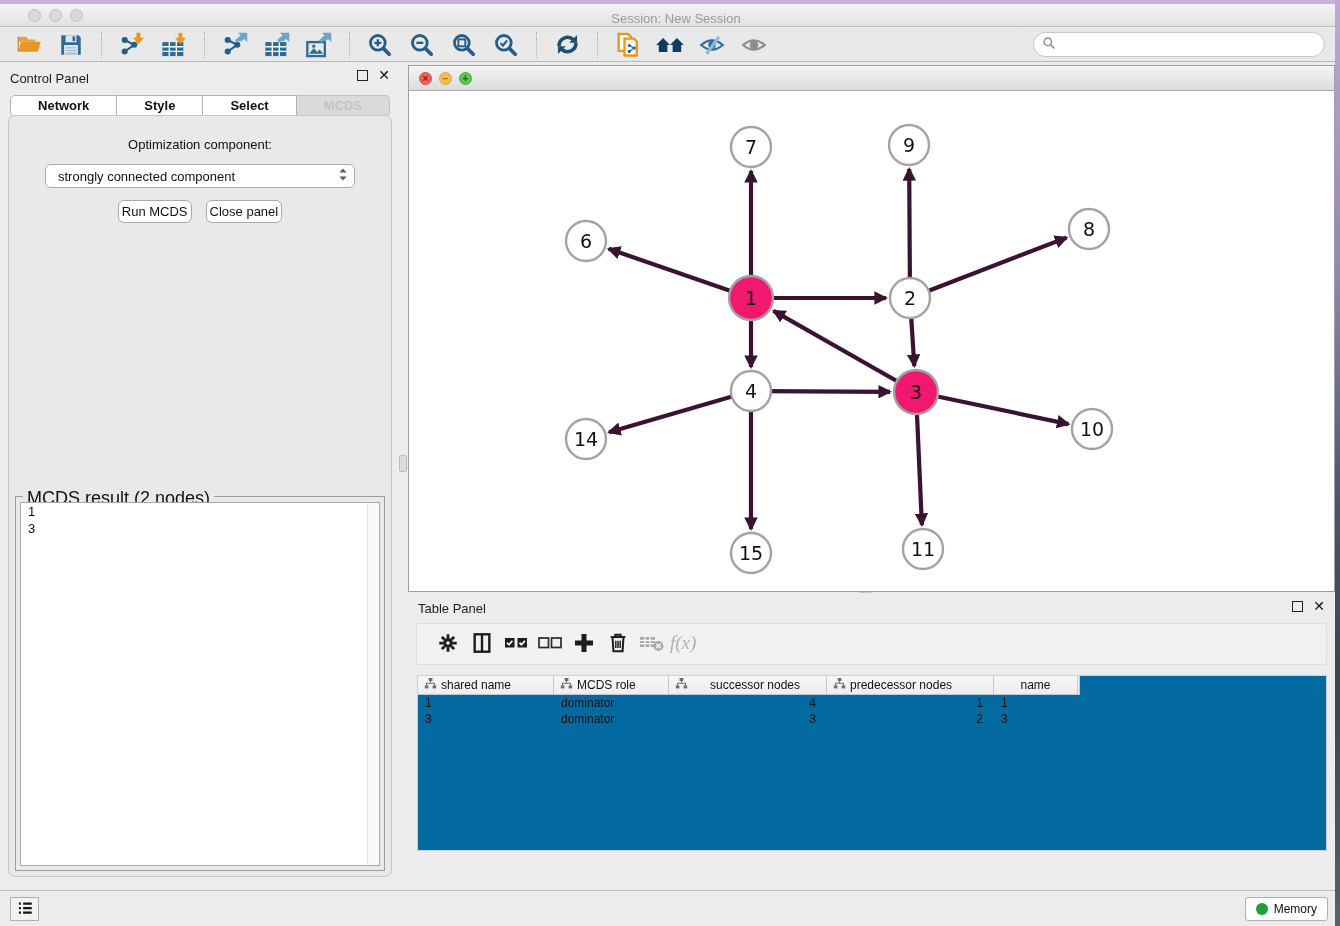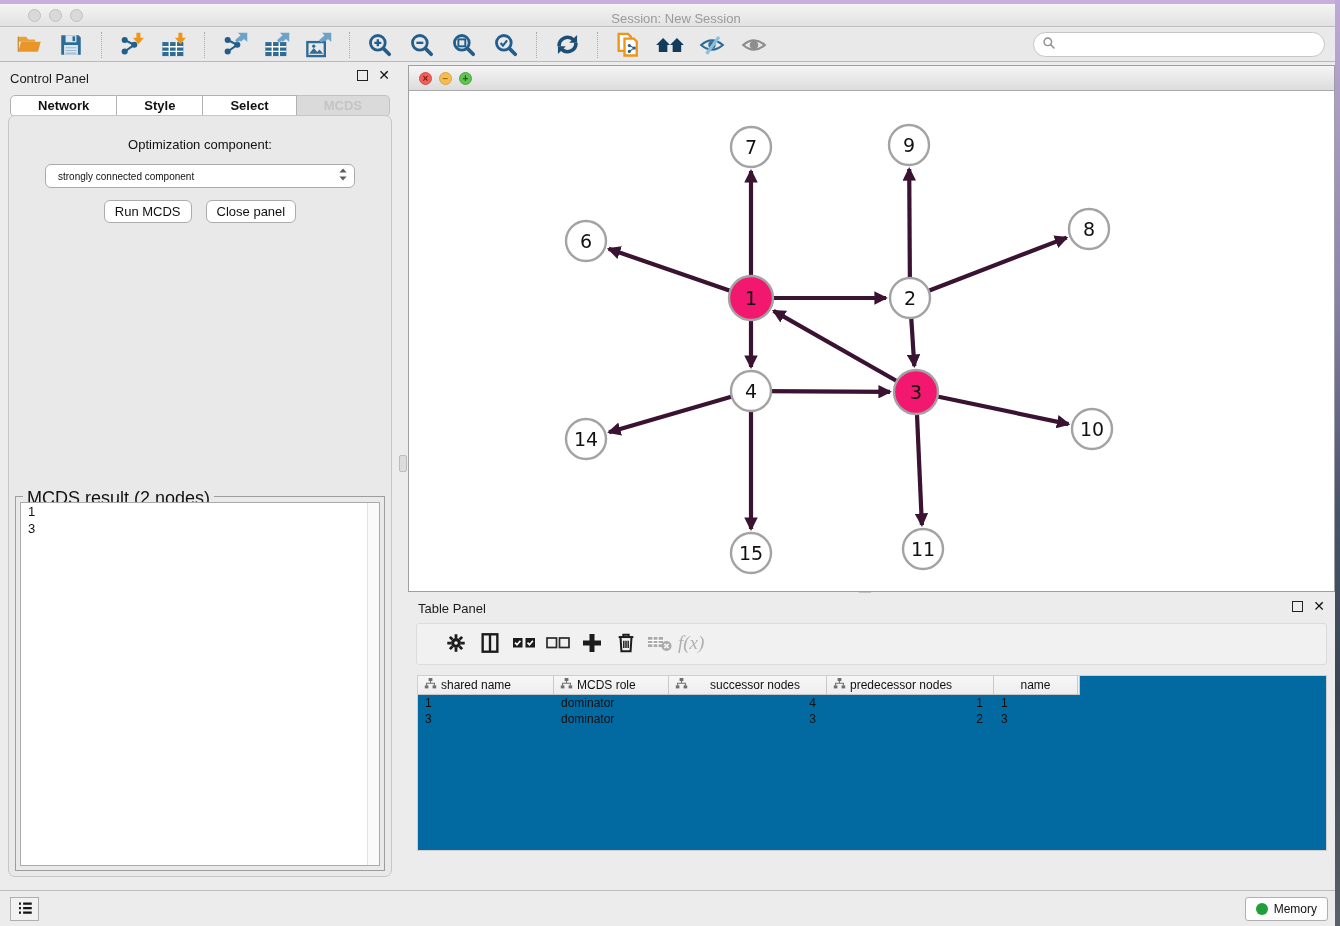--- a/index.html
+++ b/index.html
@@ -39,23 +39,23 @@
   .tab-btn { font-size:13px; font-weight:600; padding:2px 27px 3px; background:#fff; border:1px solid #b2b2b2;
     border-left-width:0; color:#111; white-space:nowrap; }
   .tab-btn:first-child { border-left-width:1px; border-radius:5px 0 0 5px; }
   .tab-btn:last-child { border-radius:0 5px 5px 0; }
   .tab-btn.selected { background:#dadada; color:#c4c4c4; border-color:#c2c2c2; }
   .cp-inner { position:absolute; left:8px; right:8px; top:53px; height:762px;
     border:1px solid #c6c6c6; border-radius:7px; background:#e9e9e9; }
   .opt-label { margin-top:21px; text-align:center; font-size:13px; color:#111; }
   .dropdown { width:310px; height:24px; margin:12px auto 0; background:#fff; border:1px solid #ababab;
     border-radius:6px; display:flex; align-items:center; padding:0 6px 0 12px; }
-  .dropdown .dd-value { flex:1; font-size:10px; color:#111; }
+  .dropdown .dd-value { flex:1; font-size:13px; color:#111; }
   .btn-row { display:flex; justify-content:center; gap:14px; margin-top:12px; }
-  .push-btn { font-size:13px; padding:3px 10px; background:#fff; border:1px solid #ababab; border-radius:6px; color:#111; }
+  .push-btn { font-size:13px; padding:3px 3px; background:#fff; border:1px solid #ababab; border-radius:6px; color:#111; }
   .result-group { position:absolute; left:6px; right:6px; top:380px; bottom:5px; border:1px solid #9d9d9d; }
   .result-legend { position:absolute; top:-9px; left:7px; background:#e9e9e9; padding:0 4px; font-size:18px; color:#111; }
   .result-list { position:absolute; left:4px; right:4px; top:5px; bottom:4px; background:#fff;
     border:1px solid #aaa; overflow:hidden; }
   .result-scroll { position:absolute; top:0; right:0; bottom:0; width:12px; background:#fafafa; border-left:1px solid #e2e2e2; }
   .result-item { font-size:13px; padding:1px 0 1px 7px; color:#111; }
 
   
   .grip-v { position:absolute; left:399px; top:455px; width:8px; height:17px; background:#dcdcdc;
     border:1px solid #bdbdbd; border-radius:2px; }
@@ -71,21 +71,21 @@
   .mac-light { width:13px; height:13px; border-radius:50%; font-size:10px; line-height:12px; text-align:center; font-weight:bold; }
   .mac-red { background:#ee6058; border:1px solid #cf5047; color:#7e1d16; }
   .mac-yellow { background:#f5bd4f; border:1px solid #d8a640; color:#9a6c11; }
   .mac-green { background:#5fc454; border:1px solid #52a53f; color:#1c6511; }
   .net-title { position:absolute; left:0; right:0; top:4px; text-align:center; font-size:13px; color:#1a1a1a; }
   .net-canvas { position:absolute; left:0; top:25px; width:925px; height:500px; background:#fff; }
 
   
   .table-panel { position:absolute; left:408px; top:595px; width:927px; height:293px; background:#ececec; }
   .tp-toolbar { position:absolute; left:8px; right:8px; top:28px; height:42px; background:#f1f1f1;
-    border:1px solid #dcdcdc; border-radius:3px; display:flex; align-items:center; padding-left:22px; }
+    border:1px solid #dcdcdc; border-radius:3px; display:flex; align-items:center; padding-left:14px; }
   .tp-icon { width:34px; height:32px; display:flex; align-items:center; justify-content:center; }
   .tp-icon.disabled { opacity:0.9; }
   .table-wrap { position:absolute; left:9px; right:8px; top:80px; height:176px; background:#0369a1;
     border:1px solid #cfcfcf; border-left:1px solid #cfcfcf; overflow:hidden; }
   .thead { display:flex; border-bottom:1px solid #c6c6c6; background:linear-gradient(#f7f7f7,#ededed); height:19px; width:662px; border-right:1px solid #c6c6c6; }
   .th { display:flex; align-items:center; gap:4px; padding:0 6px; border-right:1px solid #c9c9c9;
     font-size:12px; color:#111; overflow:hidden; white-space:nowrap; }
   .th:last-child { justify-content:center; }
   .trow { display:flex; height:16px; align-items:center; }
   .td { font-size:12px; color:#111; padding:0 7px; white-space:nowrap; overflow:hidden; }

